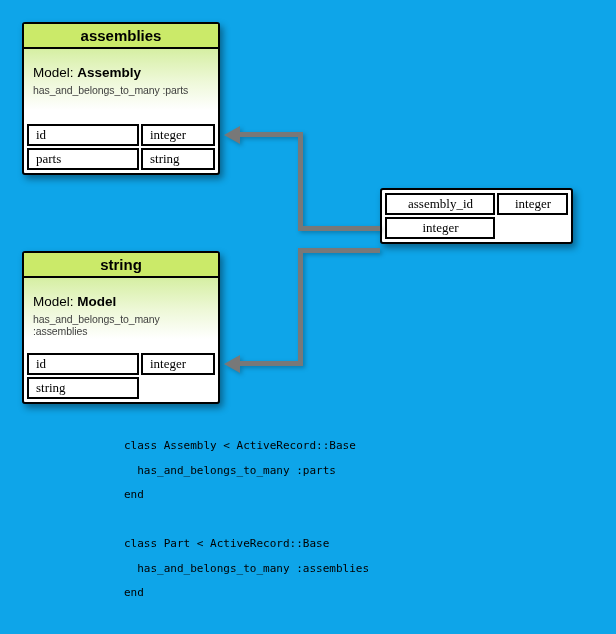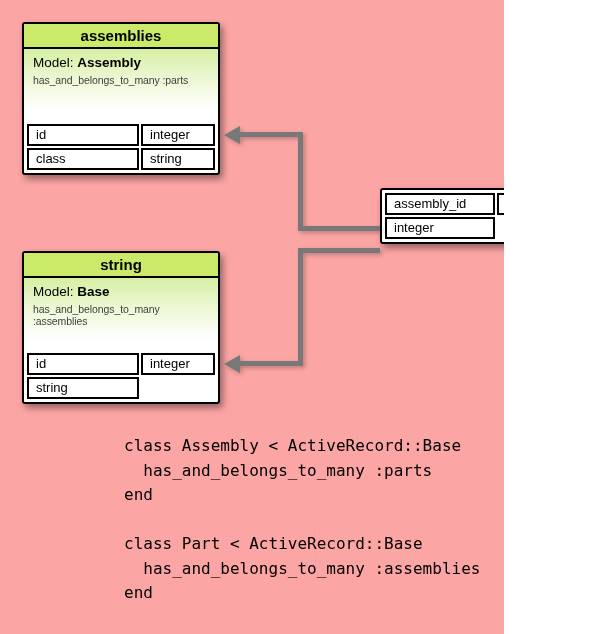--- a/index.html
+++ b/index.html
@@ -1,19 +1,19 @@
 <!DOCTYPE html>
 <html><head>
 <meta charset="utf-8">
 <style>
   html,body{margin:0;padding:0;background:#fff;}
   #canvas{
     position:relative;
-    width:504px;height:634px;
-    background:#fca5a5;
+    width:616px;height:634px;
+    background:#0ea5e9;
     font-family:"Liberation Sans","DejaVu Sans",sans-serif;
     overflow:hidden;
   }
   
   .db-table{
     position:absolute;
     border:2px solid #000;
     border-radius:3px;
     background:#fff;
     box-shadow:3px 4px 7px rgba(0,0,0,0.40);
@@ -25,88 +25,89 @@
     text-align:center;
     font-weight:bold;
     font-size:15px;
     height:23px;
     line-height:23px;
     color:#000;
   }
   .db-model{
     height:72px;
     box-sizing:border-box;
-    padding:6px 9px 0;
+    padding:16px 9px 0;
     background:linear-gradient(180deg,#d6efa3 0%,#eef8d8 45%,#ffffff 85%);
   }
   .model-line{font-size:13.5px;color:#000;margin:0 0 4px 0;}
   .model-line b{font-weight:bold;}
   .assoc-line{font-size:10.5px;color:#3f3f3f;letter-spacing:-0.1px;}
   .db-rows{
     padding:3px;
     display:grid;
     grid-template-columns:112px auto;
     gap:2px;
   }
-  .db-rows.narrow{grid-template-columns:110px auto;}
+  .db-rows.narrow{grid-template-columns:110px auto;text-align:center;}
   .db-cell{
     border:2px solid #000;
     background:#fff;
     font-size:13px;
     line-height:14px;
     padding:2px 6px 2px 7px;
     box-sizing:content-box;
     height:14px;
     white-space:nowrap;
     overflow:hidden;
+    font-family:Liberation Serif, serif;
   }
   
   #connectors{position:absolute;left:0;top:0;width:100%;height:100%;
     filter:drop-shadow(2px 2px 2px rgba(0,0,0,0.25));}
   .seg{position:absolute;background:#787878;}
   .arrow-left{
     position:absolute;width:0;height:0;
     border-top:9px solid transparent;
     border-bottom:9px solid transparent;
     border-right:16px solid #787878;
   }
   
   #code-block{
     position:absolute;left:124px;top:434px;
     margin:0;
     font-family:"DejaVu Sans Mono","Liberation Mono",monospace;
-    font-size:16px;
+    font-size:11px;
     line-height:24.5px;
     color:#000;
     white-space:pre;
   }
 </style>
 </head>
 <body>
 
 <div id="canvas">
 
   <div class="db-table" style="left:22px;top:22px;width:194px;">
     <div class="db-header">assemblies</div>
     <div class="db-model">
       <div class="model-line"><span>Model:</span>&nbsp;<b>Assembly</b></div>
       <div class="assoc-line">has_and_belongs_to_many :parts</div>
     </div>
     <div class="db-rows">
       <div class="db-cell">id</div>
       <div class="db-cell">integer</div>
-      <div class="db-cell">class</div>
+      <div class="db-cell">parts</div>
       <div class="db-cell">string</div>
     </div>
   </div>
 
   <div class="db-table" style="left:22px;top:251px;width:194px;">
     <div class="db-header">string</div>
     <div class="db-model">
-      <div class="model-line"><span>Model:</span>&nbsp;<b>Base</b></div>
+      <div class="model-line"><span>Model:</span>&nbsp;<b>Model</b></div>
       <div class="assoc-line">has_and_belongs_to_many :assemblies</div>
     </div>
     <div class="db-rows">
       <div class="db-cell">id</div>
       <div class="db-cell">integer</div>
       <div class="db-cell">string</div>
     </div>
   </div>
 
   <div class="db-table" style="left:380px;top:188px;width:189px;">

